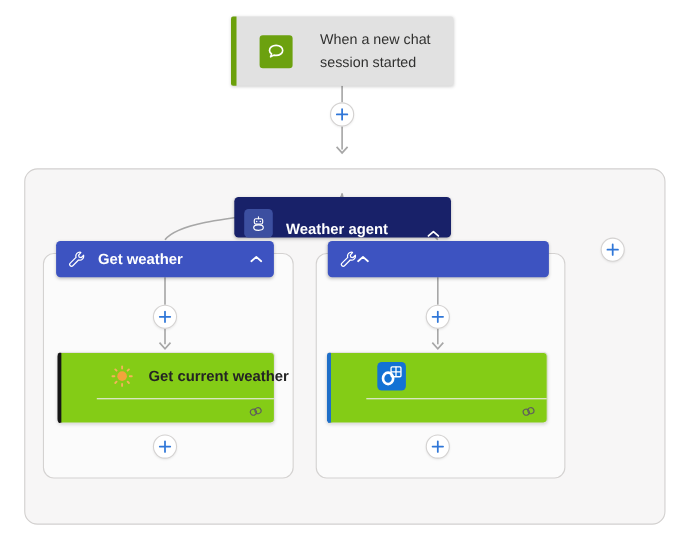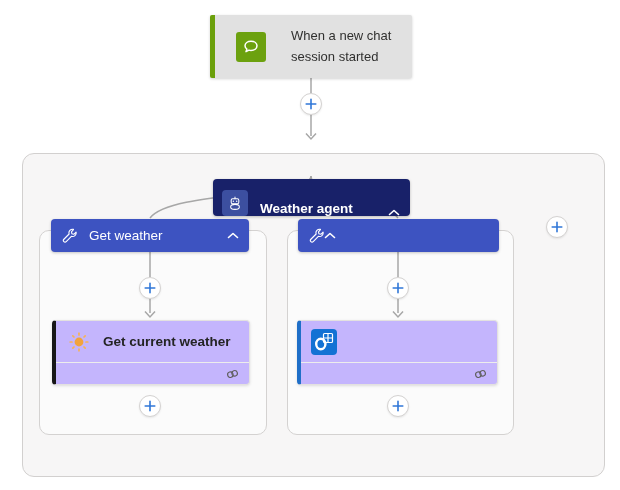--- a/index.html
+++ b/index.html
@@ -31,26 +31,26 @@
   .agent-tile{width:26px;height:26px;margin-left:9px;border-radius:4px;background:#3c4fa0;
     display:flex;align-items:center;justify-content:center;flex:0 0 auto;}
   .agent-title{margin-left:12px;font-size:13.5px;font-weight:700;color:#ffffff;flex:1;}
   .hdr-chevron{margin-right:10px;display:flex;cursor:pointer;}
 
   
   .branch-header{position:absolute;height:33px;background:#3d53c1;border-radius:4px;
     display:flex;align-items:center;z-index:3;box-shadow:0 1px 3px rgba(0,0,0,.22);cursor:pointer;}
   #hdr-get-weather{left:51px;top:219px;width:198px;}
   #hdr-send-email{left:298px;top:219px;width:201px;}
-  .branch-title{margin-left:12px;font-size:13.5px;font-weight:400;color:#ffffff;flex:1;}
+  .branch-title{margin-left:12px;font-size:13.5px;font-weight:700;color:#ffffff;flex:1;}
   .branch-wrench{margin-left:11px;display:flex;}
 
   
-  .action-card{position:absolute;width:198px;height:65px;background:#c4b5fd;border:1px solid #e3e1e0;
-    border-radius:4px;z-index:3;box-shadow:0 1px 3px rgba(0,0,0,.13);cursor:pointer;box-sizing:border-box;}
+  .action-card{position:absolute;width:198px;height:65px;background:#84cc16;border:1px solid #e3e1e0;
+    border-radius:4px;z-index:3;box-shadow:0 1px 3px rgba(0,0,0,.13);cursor:pointer;box-sizing:border-box;padding-left:32px;}
   #card-weather{left:52px;top:320px;border-left:4px solid #161616;}
   #card-email{left:297px;top:320px;width:201px;border-left:4px solid #1f6fc8;}
   .card-main{height:41px;display:flex;align-items:center;}
   .card-tile{width:26px;height:26px;margin-left:10px;border-radius:4px;display:flex;
     align-items:center;justify-content:center;flex:0 0 auto;}
   .card-tile.email{background:#1372d4;}
   .card-title{margin-left:11px;font-size:13.5px;font-weight:600;color:#242424;white-space:nowrap;}
   .card-footer{height:21px;border-top:1px solid #ededec;display:flex;align-items:center;justify-content:flex-end;}
   .conn-icon{margin-right:9px;display:flex;cursor:pointer;}
 

